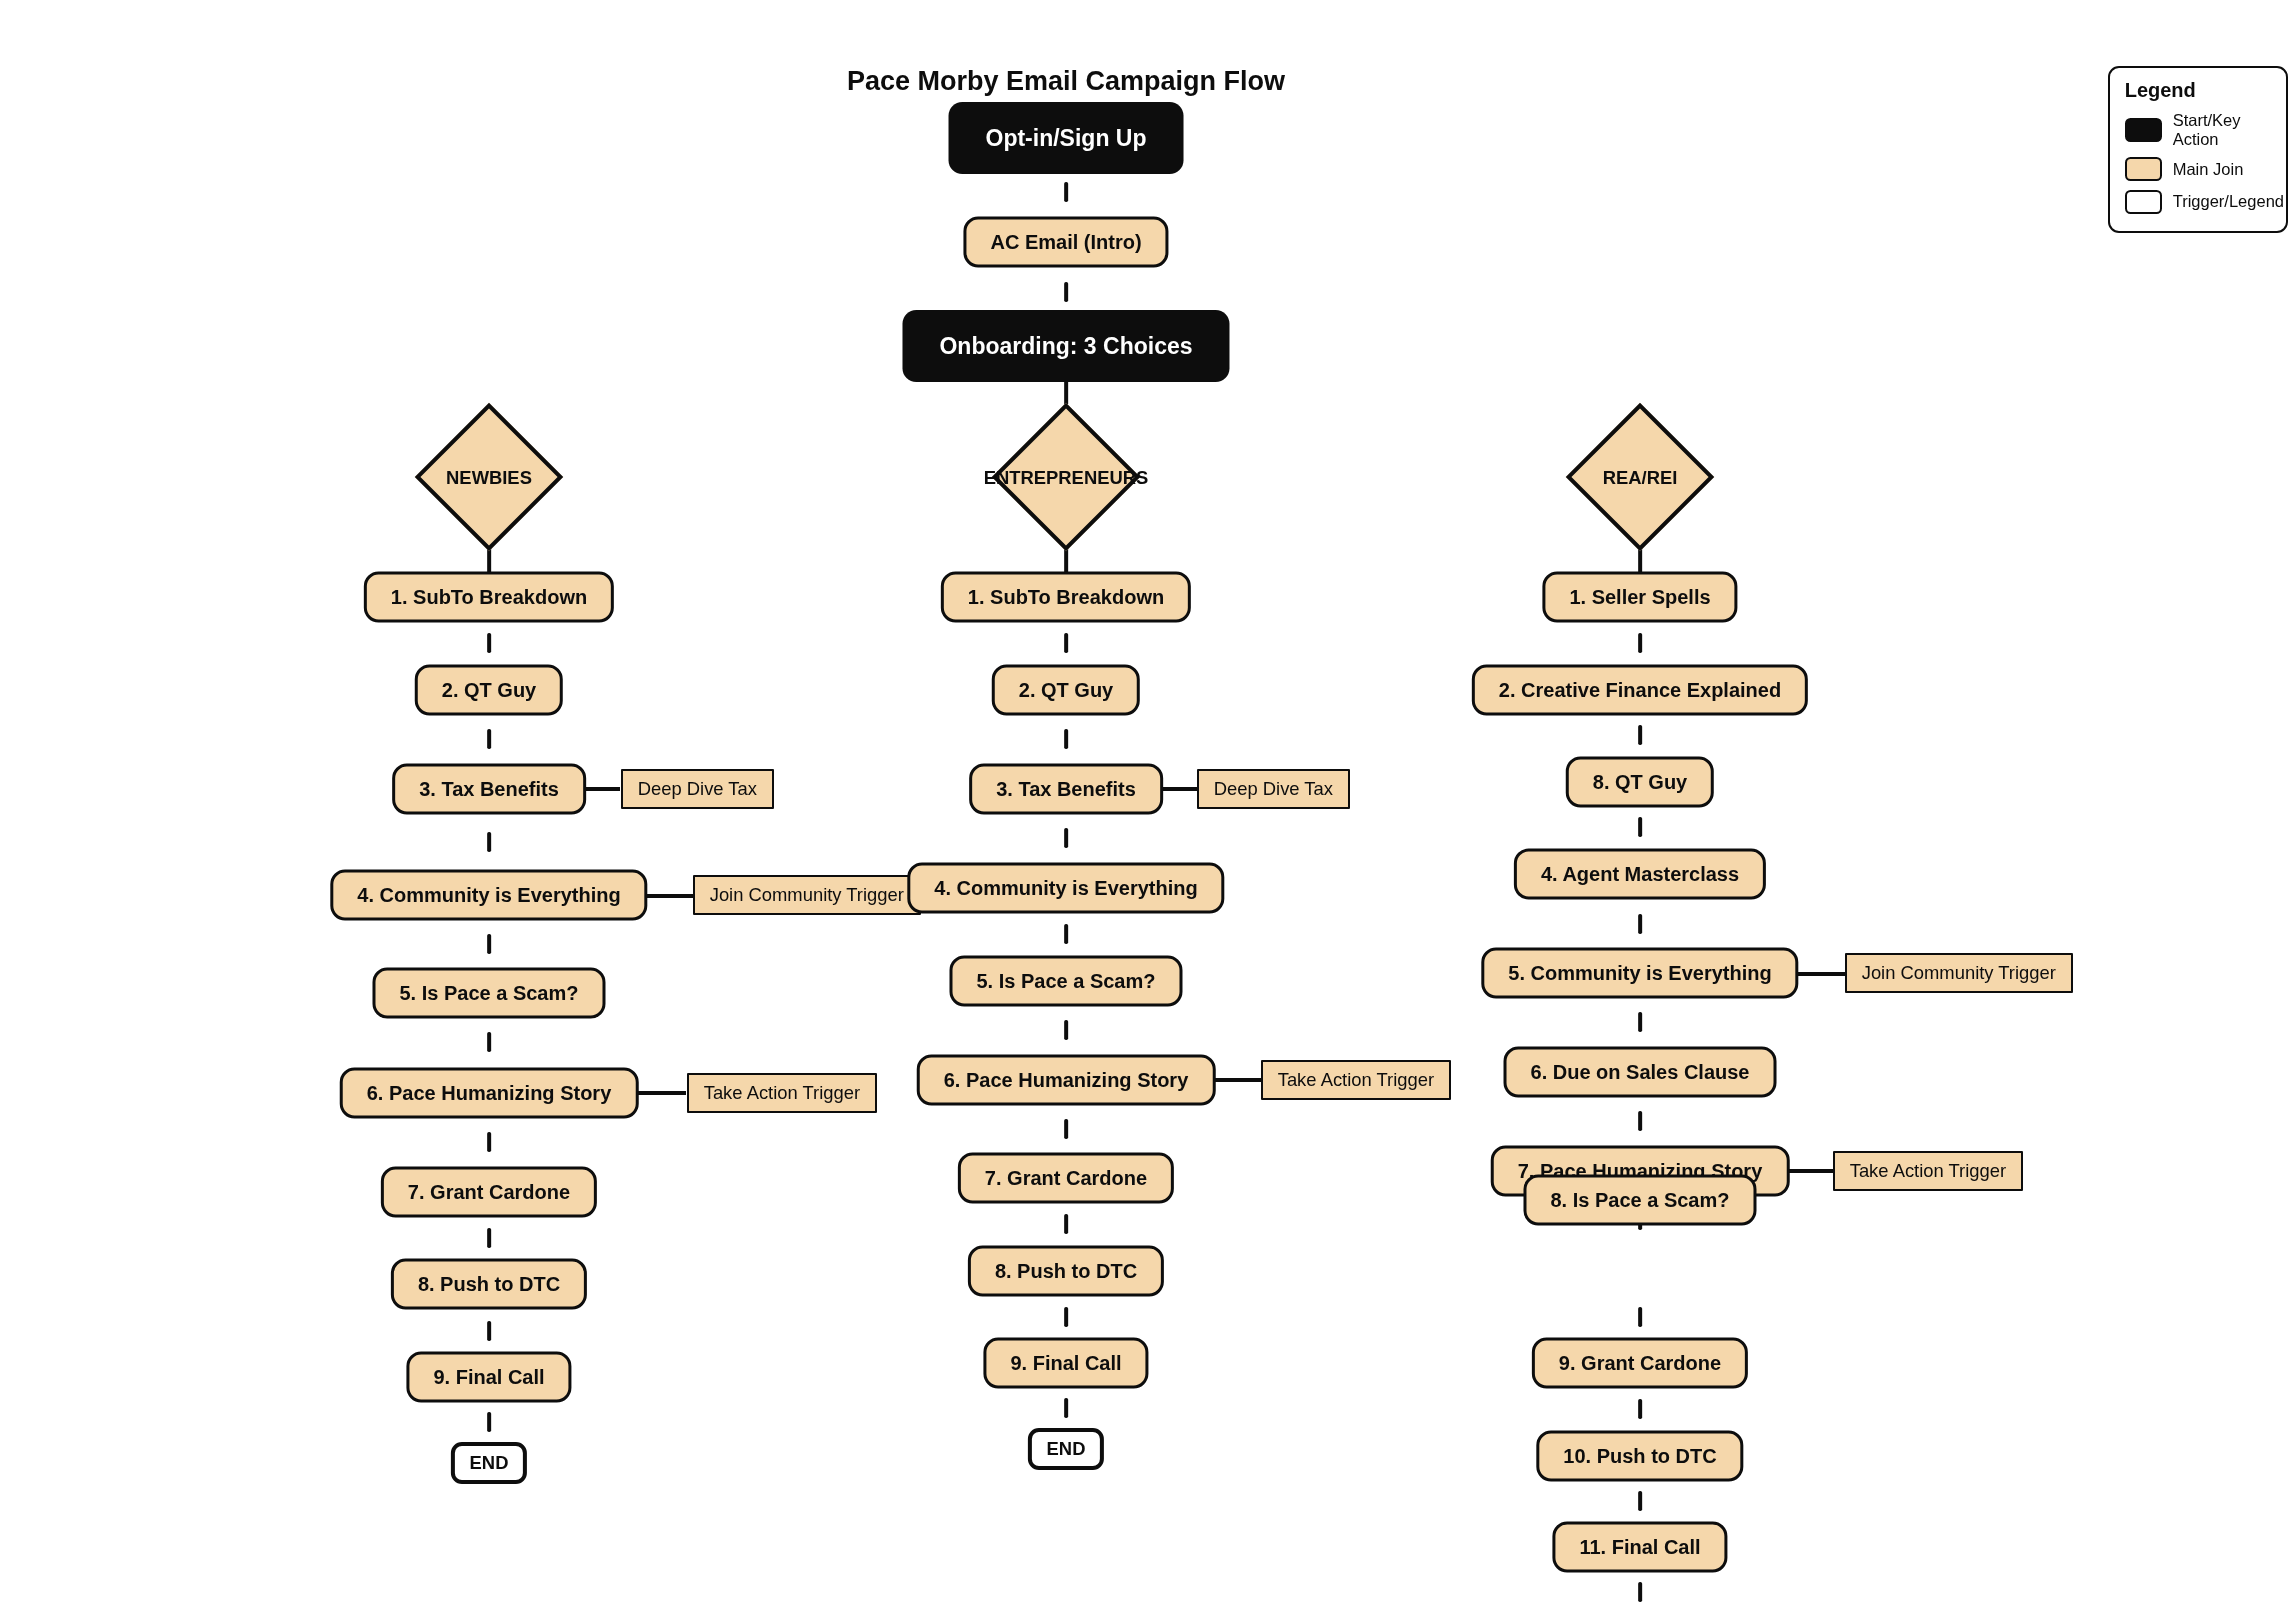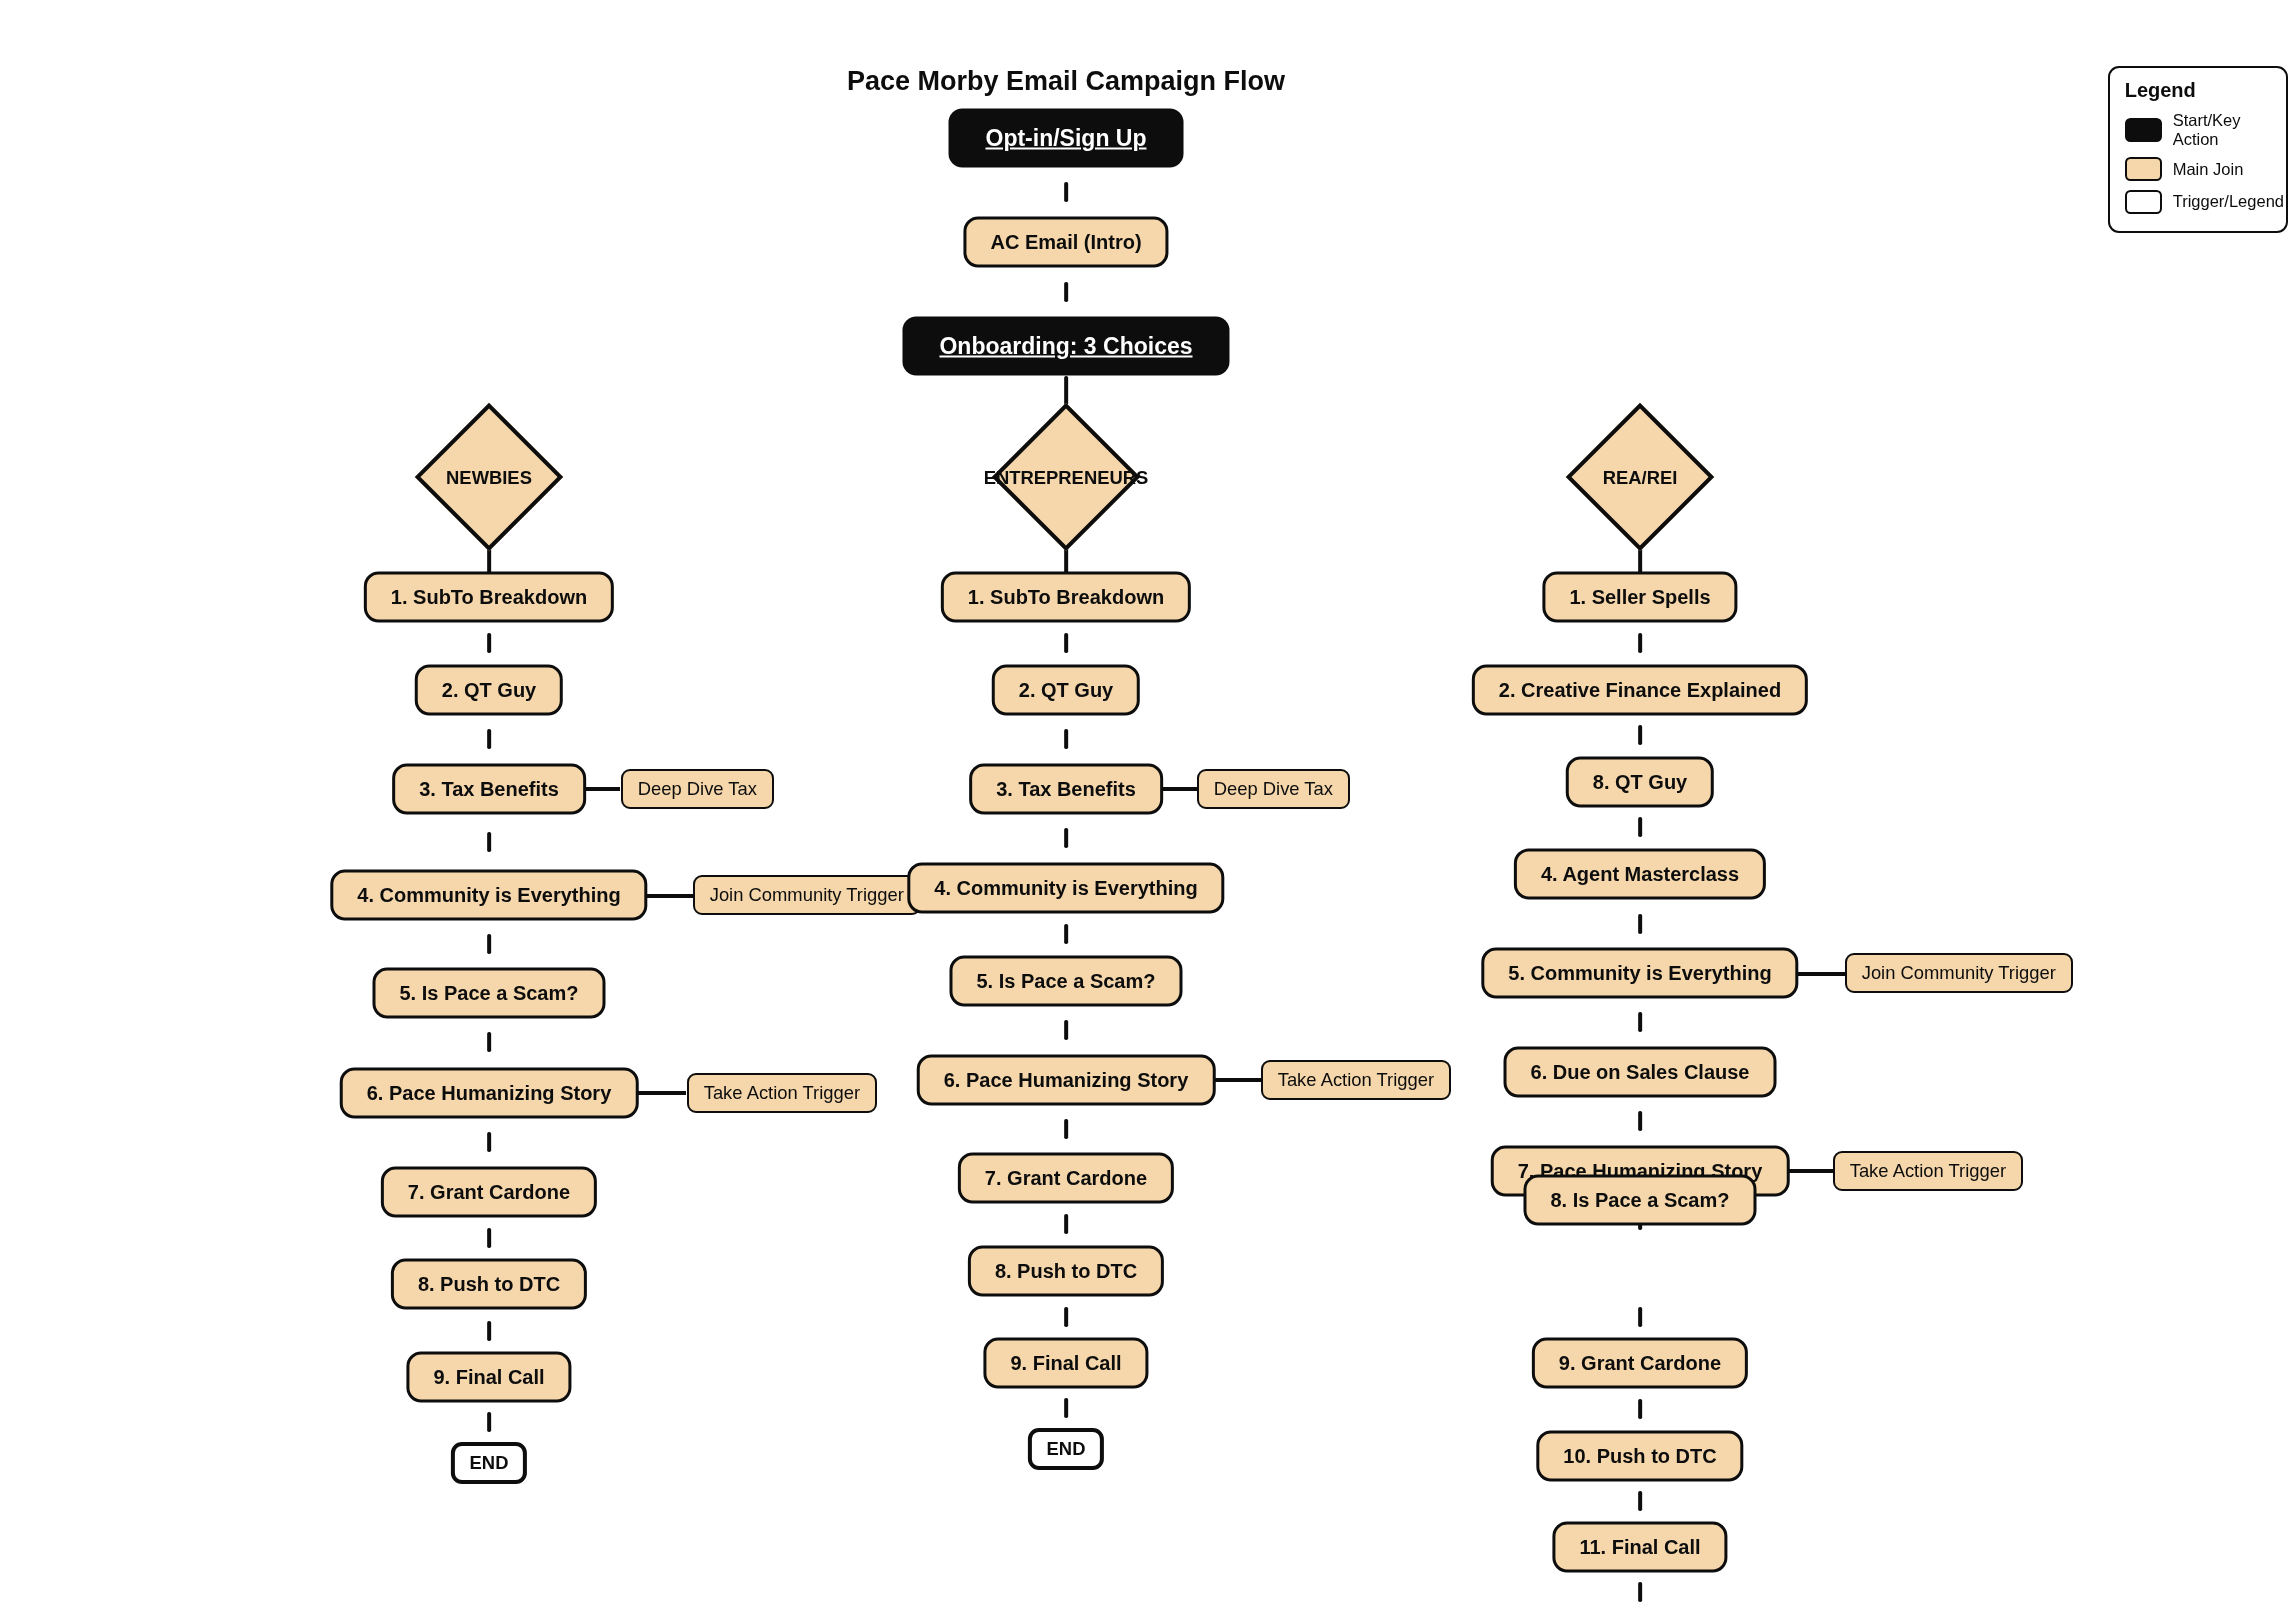--- a/index.html
+++ b/index.html
@@ -17,29 +17,29 @@
     position:absolute;transform:translate(-50%,-50%);
     font-size:27px;font-weight:bold;white-space:nowrap;z-index:2;
   }
   .node{
     position:absolute;transform:translate(-50%,-50%);
     display:flex;align-items:center;justify-content:center;
     white-space:nowrap;box-sizing:border-box;z-index:2;
   }
   .start{
     background:var(--start-fill);color:#ffffff;font-weight:bold;font-size:23px;
-    height:59px;padding:0 37px;border-radius:13.8px;text-decoration:underline;
+    height:72px;padding:0 37px;border-radius:13.8px;
   }
   .main{
     background:var(--main-fill);border:3.7px solid var(--line);
     font-weight:bold;font-size:20px;height:51px;padding:0 24px;border-radius:14.7px;
   }
   .side{
     background:var(--main-fill);border:2.8px solid var(--line);
-    font-size:18.4px;font-weight:normal;height:40px;padding:0 14.7px;border-radius:9px;
+    font-size:18.4px;font-weight:normal;height:40px;padding:0 14.7px;border-radius:1px;
     transform:translate(0,-50%);
   }
   .endnode{
     background:var(--trigger-fill);border:4.6px solid var(--line);
     font-weight:bold;font-size:18.4px;height:42px;padding:0 14.7px;border-radius:11px;
   }
   .diamond{
     position:absolute;width:147px;height:147px;transform:translate(-50%,-50%);z-index:1;
   }
   .dshape{

